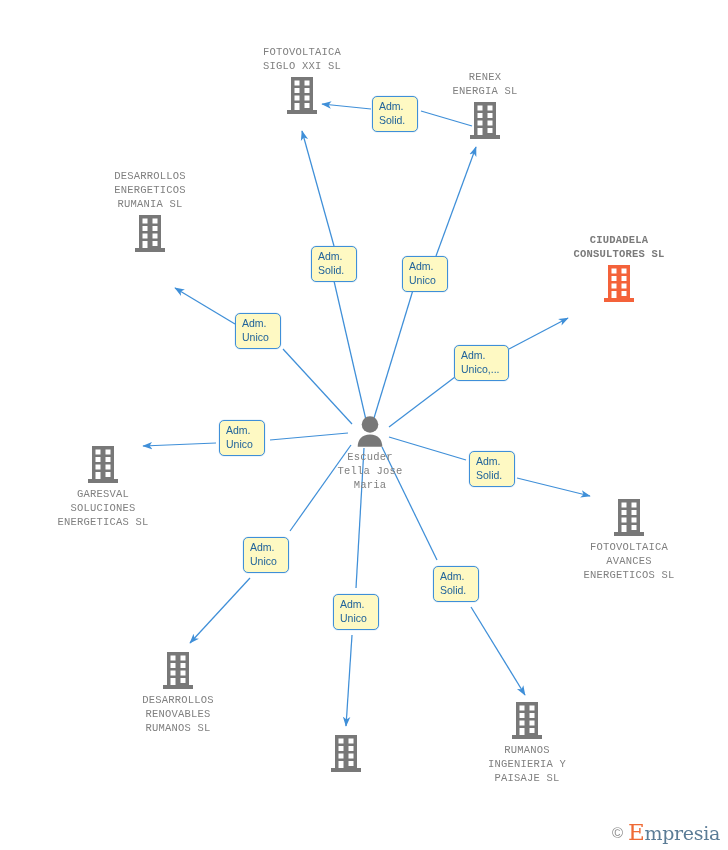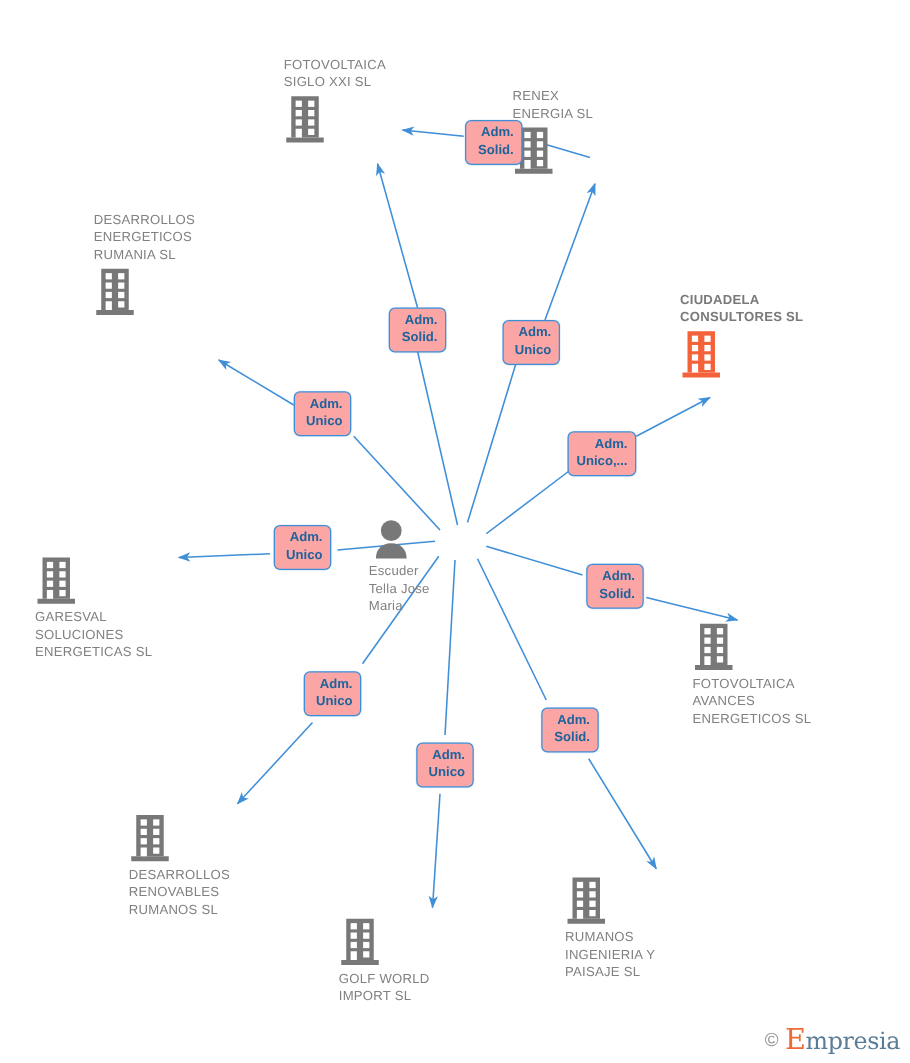--- a/index.html
+++ b/index.html
@@ -21,50 +21,51 @@
     position:absolute;left:0;top:0;
     width:728px;height:850px;
     pointer-events:none;
   }
 
   
   .node{
     position:absolute;
     width:150px;
     margin-left:-75px;
+    text-align:center;
     line-height:0;
+    font-family:Liberation Mono, monospace;
   }
   .node .icon{display:inline-block;line-height:0;}
   .node .caption{
     display:block;
     font-size:10.5px;
     line-height:14px;
     color:#808080;
     letter-spacing:.2px;
     white-space:pre-line;
     margin-top:1px;
   }
   .node.caption-top .caption{margin:0 0 2px 0;}
   .node.highlight .caption{color:#7a7a7a;font-weight:bold;}
 
   
   .chip{
     position:absolute;
     box-sizing:border-box;
-    background:#fca5a5;
+    background:#fef9c3;
     border:1.3px solid #3f8fd8;
     border-radius:5px;
     color:#20639b;
     font-size:10.5px;
     line-height:13.5px;
     padding:3px 6px 4px 6px;
-    text-align:right;
+    text-align:left;
     white-space:pre-line;
     box-shadow:0 0 0 .5px rgba(63,143,216,.18);
-    font-weight:bold;
   }
 
   
   #watermark{
     position:absolute;
     right:8px;bottom:6px;
     display:flex;
     align-items:center;
     gap:5px;
     line-height:1;
@@ -318,22 +319,20 @@
             <rect x="19.5" y="5.5" width="5" height="5"></rect>
           <rect x="9.5" y="13" width="5" height="5"></rect>
             <rect x="19.5" y="13" width="5" height="5"></rect>
           <rect x="9.5" y="20.5" width="5" height="5"></rect>
             <rect x="19.5" y="20.5" width="5" height="5"></rect>
           <rect x="9.5" y="28" width="5" height="7"></rect>
             <rect x="19.5" y="28" width="5" height="5"></rect>
         </g>
       </svg>
     </span>
-    <span class="caption">GOLF WORLD
-IMPORT SL</span>
   </div>
 
   <div class="node" style="left:527px;top:700px;">
     <span class="icon">
       <svg width="34" height="42" viewBox="0 0 34 42" aria-hidden="true">
         <g fill="#787878">
           <rect x="6" y="2" width="22" height="33"></rect>
           <rect x="2" y="35" width="30" height="4"></rect>
         </g>
         <g fill="#ffffff">

